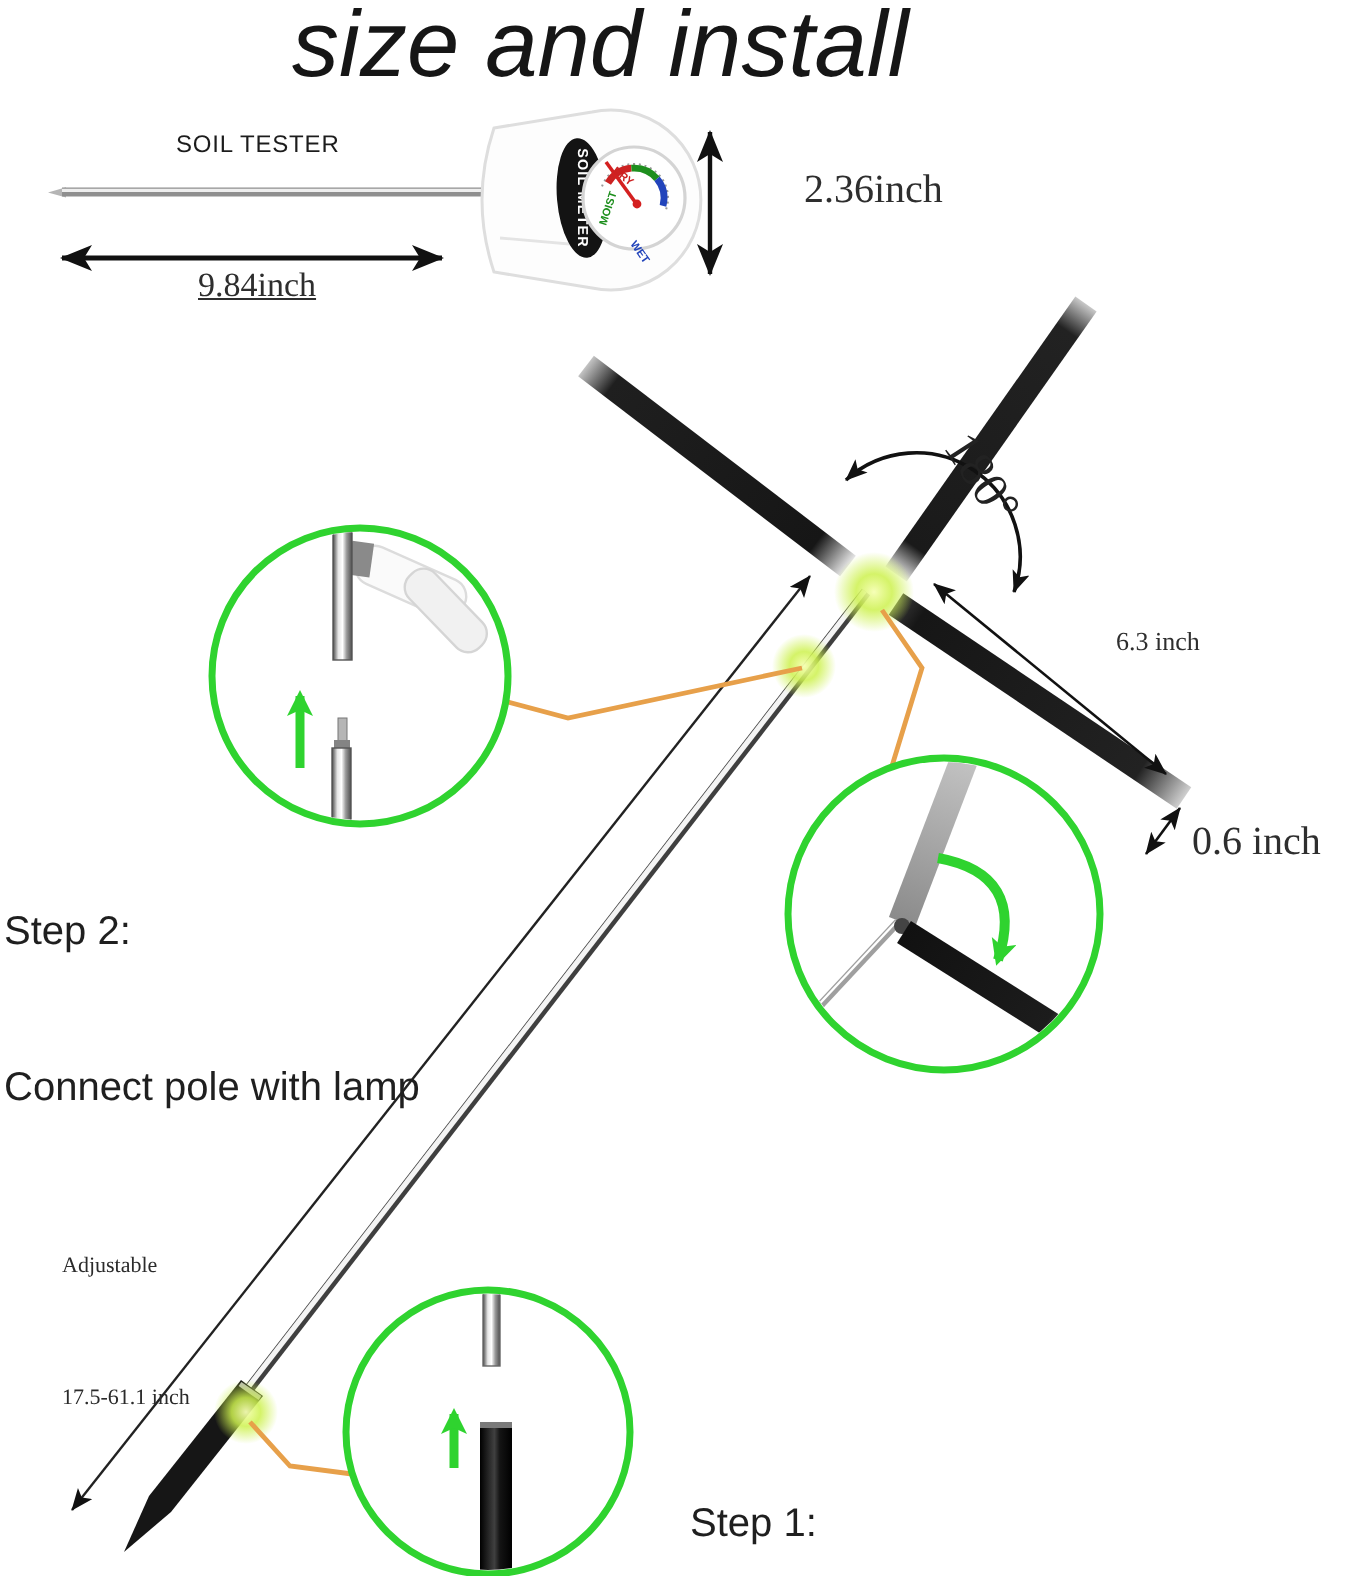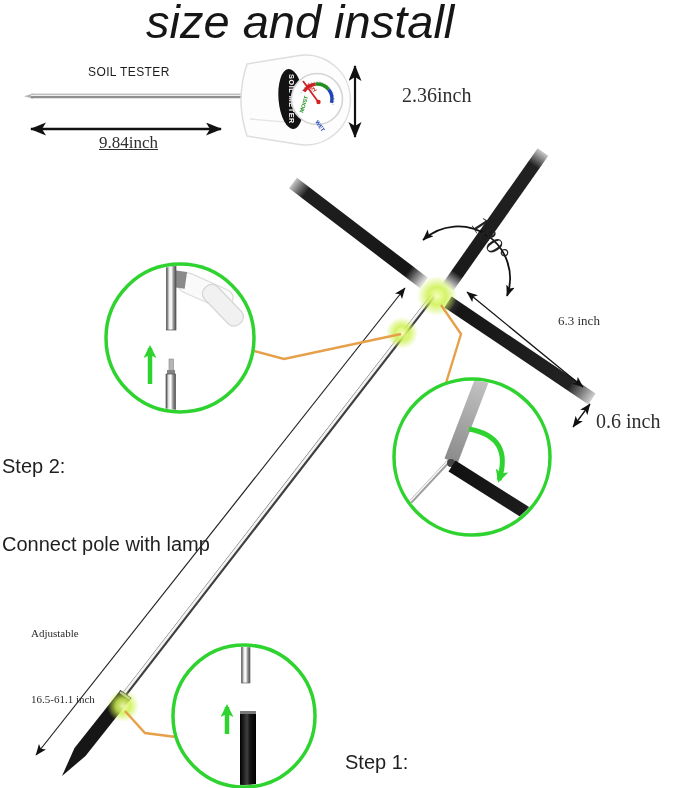--- a/index.html
+++ b/index.html
@@ -189,21 +189,21 @@
 
   <div class="lbl title">size and install</div>
   <div class="lbl tester-name">SOIL TESTER</div>
   <div class="lbl serif w-label">9.84inch</div>
   <div class="lbl serif h-label">2.36inch</div>
   <div class="lbl serif rot-label">180°</div>
   <div class="lbl serif len-label">6.3 inch</div>
   <div class="lbl serif thick-label">0.6 inch</div>
   <div class="lbl serif adj-label">
     <div>Adjustable</div>
-    <div>16.5-61.1 inch</div>
+    <div>17.5-61.1 inch</div>
   </div>
 
   <div class="lbl step step2">
     <div>Step 2:</div>
     <div class="step-line">Connect pole with lamp</div>
   </div>
   <div class="lbl step step3">
   </div>
   <div class="lbl step step1">
     <div>Step 1:</div>

